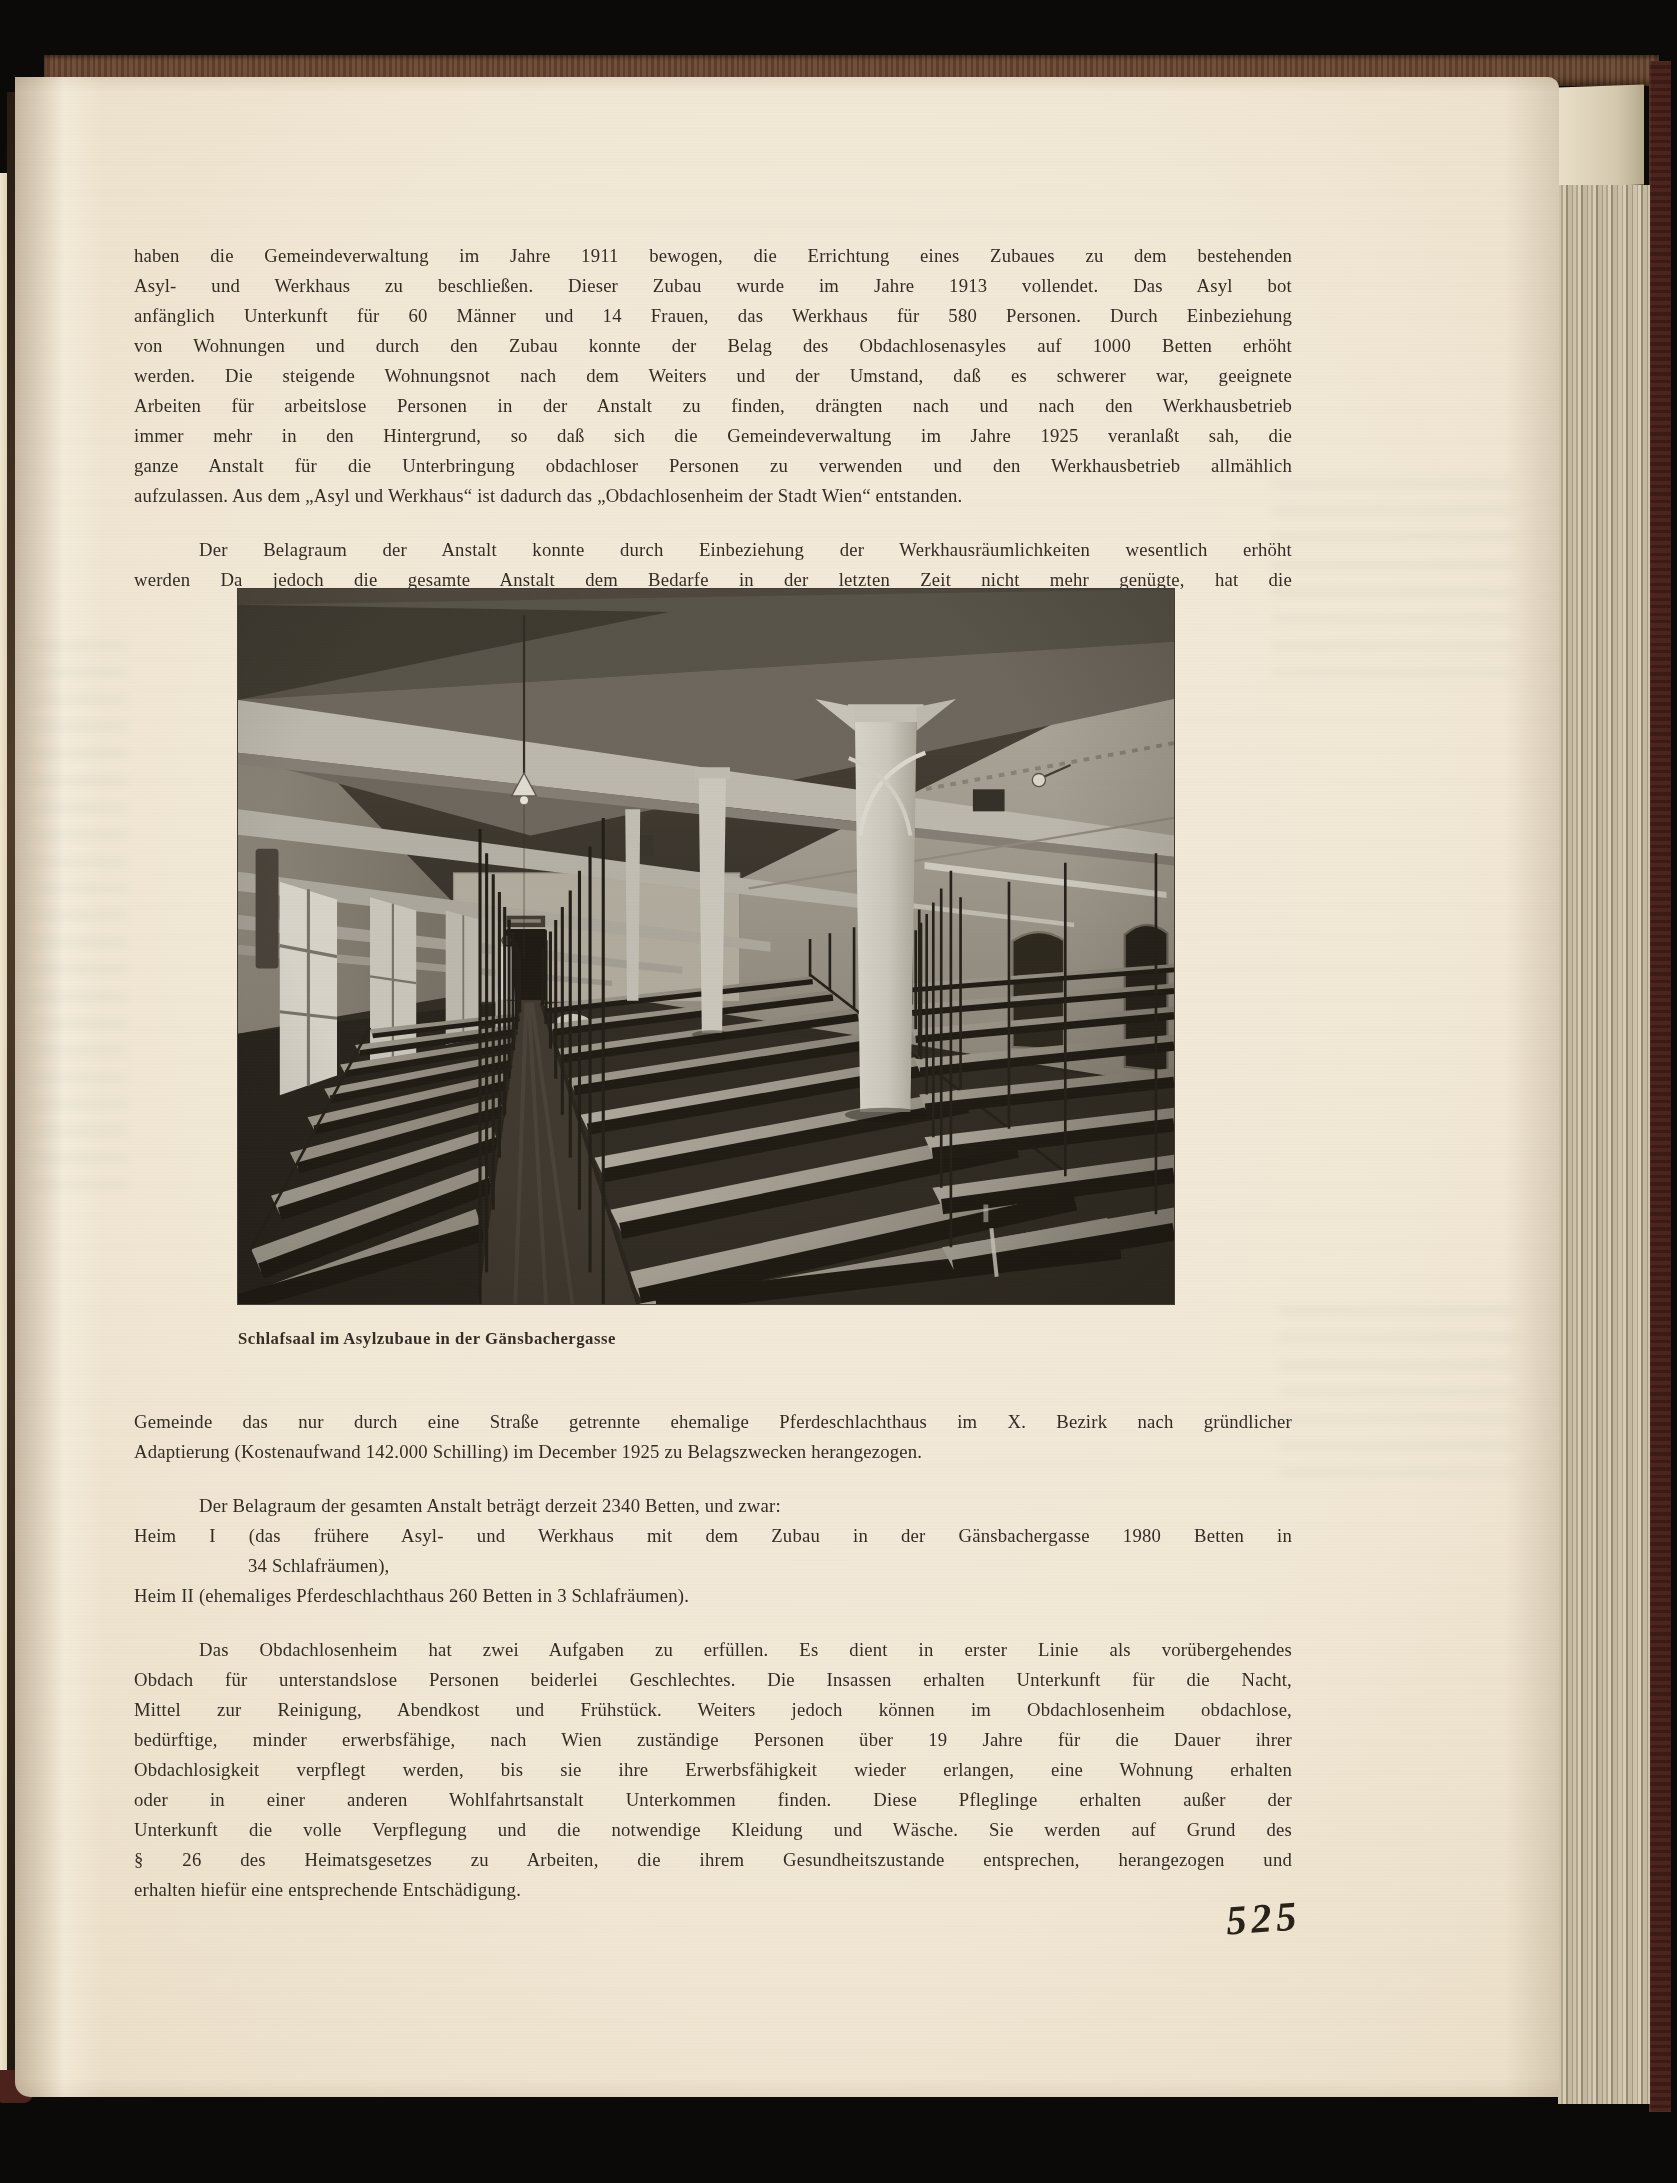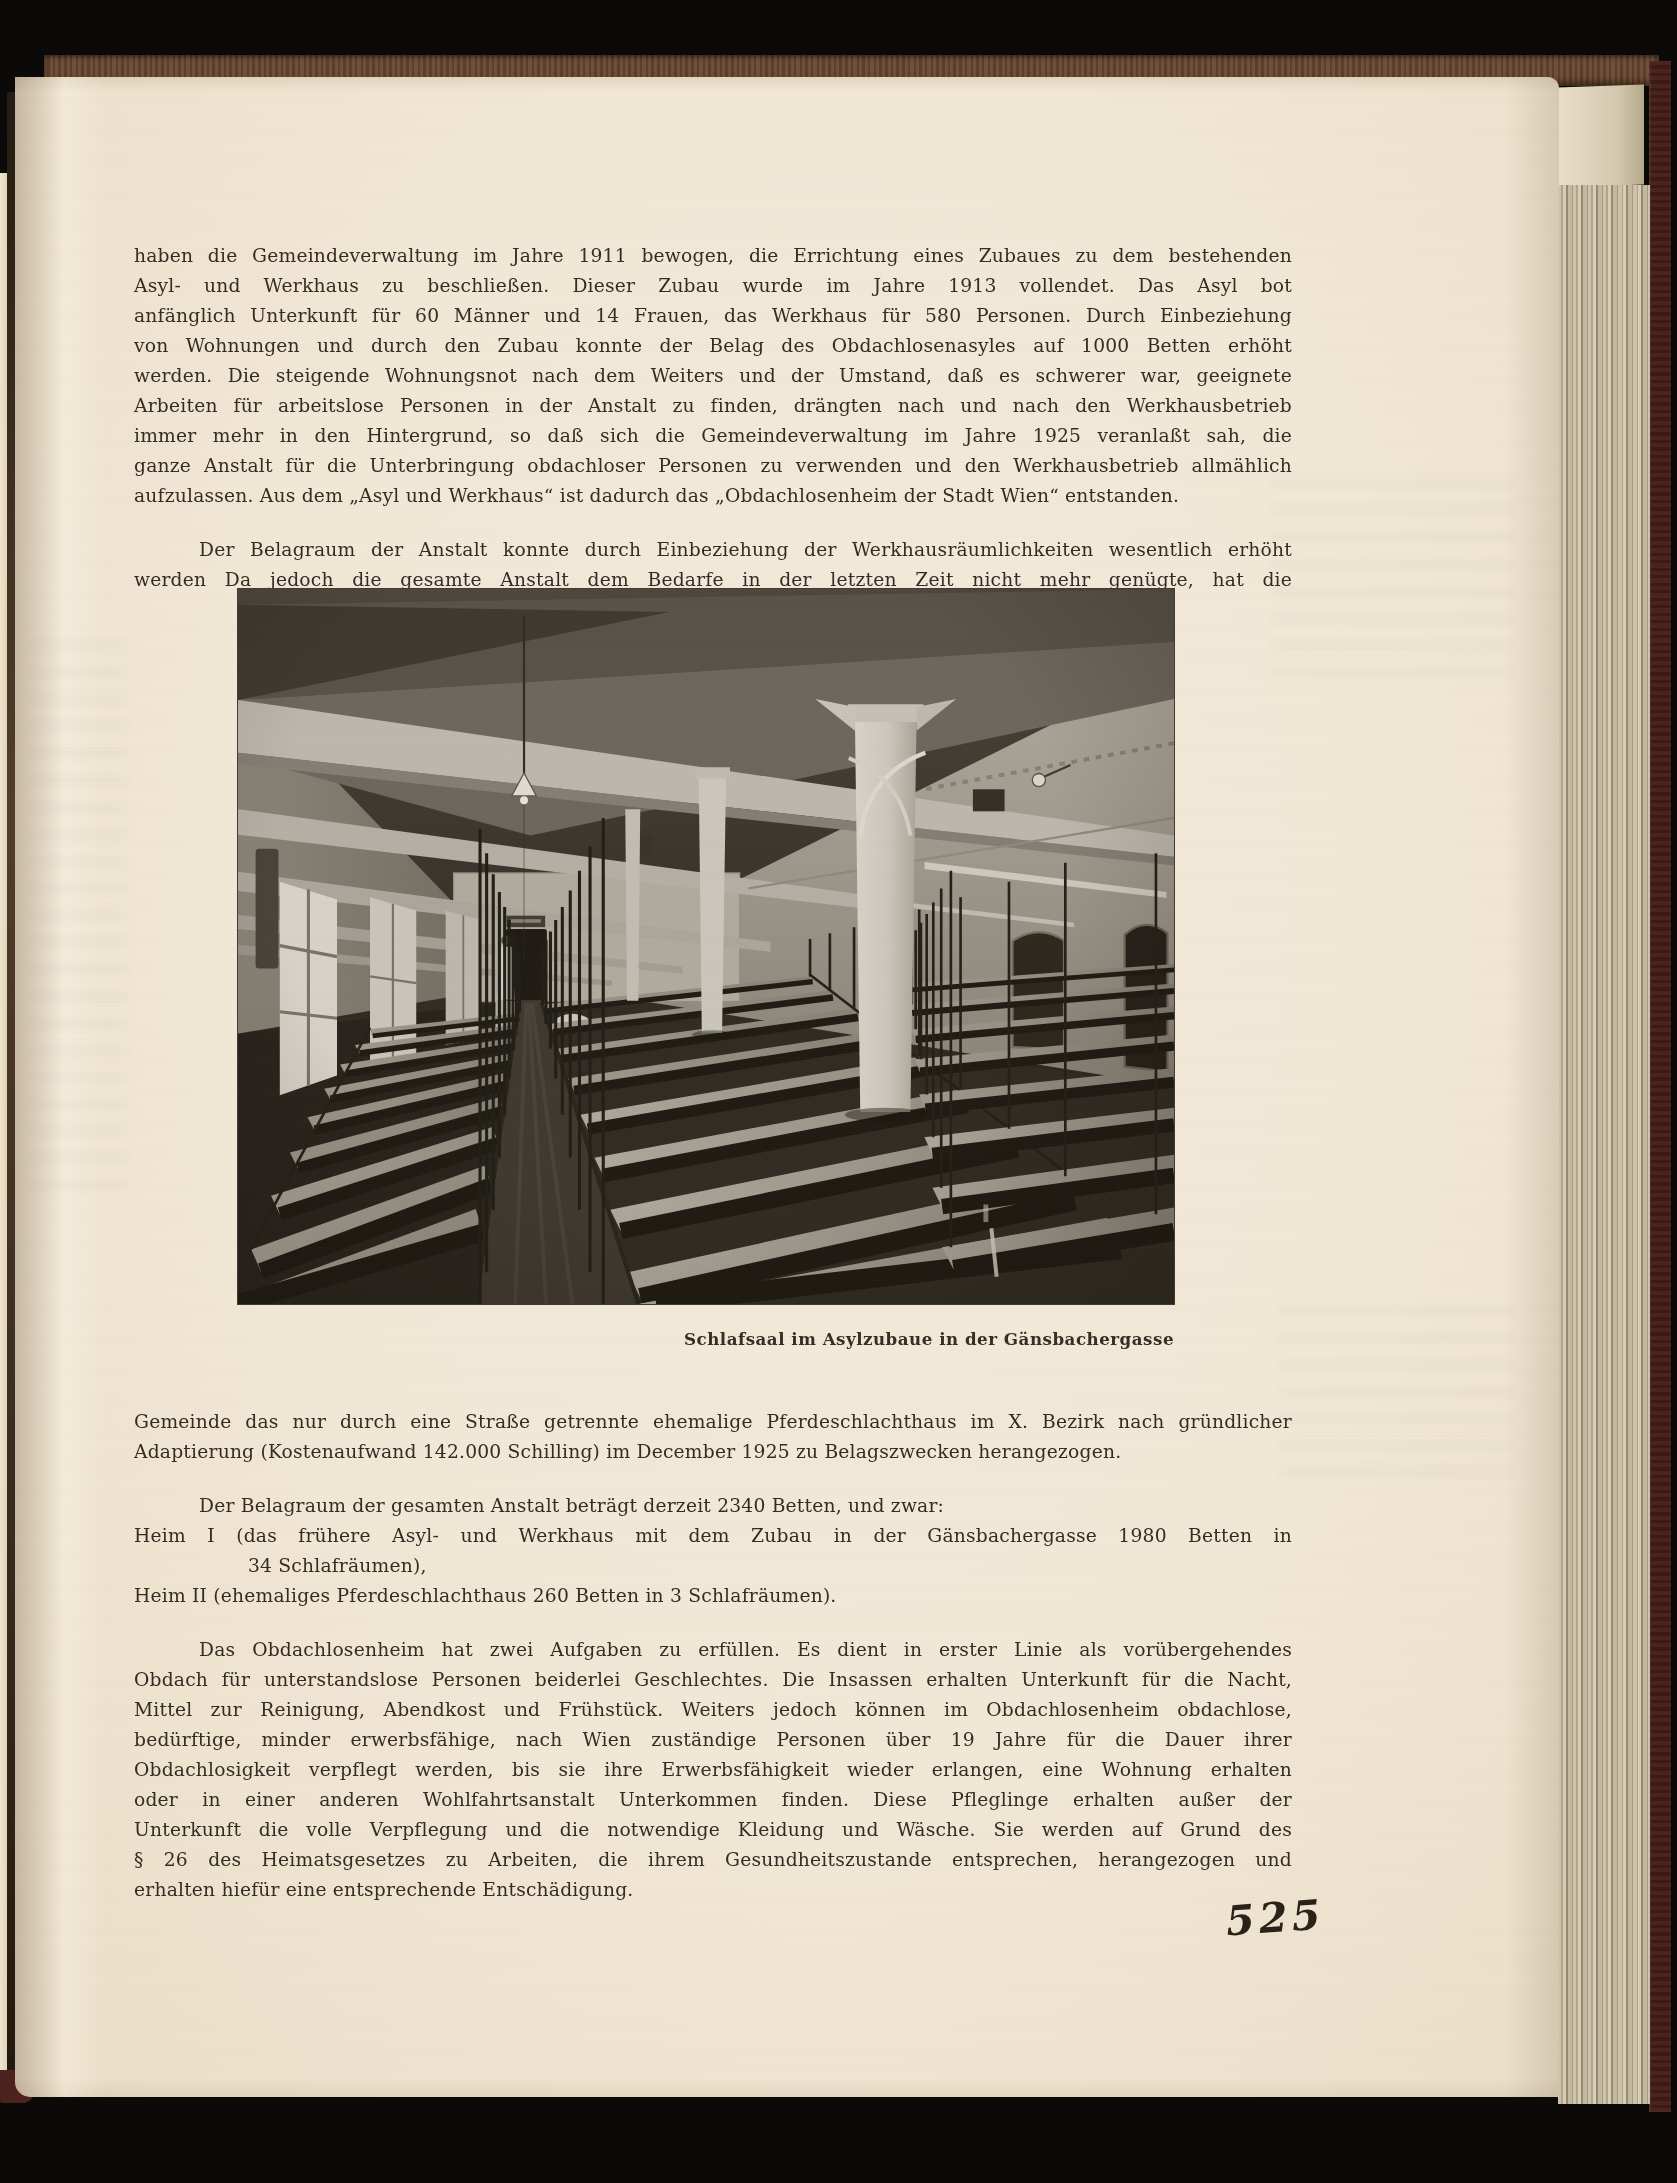--- a/index.html
+++ b/index.html
@@ -28,21 +28,21 @@
     border-radius:0 0 11.4px 1.8px;}
 
   
   .page{position:absolute;left:15px;top:77px;width:1544px;height:2020px;
     background:
       linear-gradient(90deg,rgba(86,62,40,.26) 0px,rgba(86,62,40,.10) 25.5px,rgba(255,252,242,.30) 49px,rgba(0,0,0,0) 88px),
       linear-gradient(90deg,rgba(0,0,0,0) 96.5%,rgba(125,105,78,.20) 100%),
       linear-gradient(180deg,rgba(150,125,92,.16) 0px,rgba(0,0,0,0) 15px),
       linear-gradient(0deg,rgba(140,115,85,.12) 0px,rgba(0,0,0,0) 17.6px),
       radial-gradient(ellipse at 52% 42%,#f4eadb 0%,#f1e7d5 55%,#eadec7 100%);
-    border-top-right-radius:11.4px;border-bottom-left-radius:15px;}
+    border-top-right-radius:11.4px;border-bottom-left-radius:15px;font-family:Liberation Serif, serif;}
   .page::after{content:"";position:absolute;inset:0;pointer-events:none;opacity:.5;
     background:repeating-linear-gradient(0deg,rgba(120,100,70,.03) 0 1.3px,rgba(0,0,0,0) 1.3px 3.1px);}
 
   
   .ghost{position:absolute;filter:blur(4px);opacity:.45;pointer-events:none;
     background:repeating-linear-gradient(180deg,rgba(142,166,152,.14) 0 10.6px,rgba(0,0,0,0) 10.6px 27px);}
 
   
   .textblock{position:absolute;left:119px;width:1158px;color:#332c24;
     font-size:18.7px;line-height:30px;letter-spacing:0.2px;}
@@ -57,21 +57,21 @@
   .figure{position:absolute;left:223px;top:512px;width:936px;}
   .photo{position:relative;width:936px;height:715px;background:#8f8b82;
     outline:1.3px solid #403b33;}
   .photo svg{display:block;width:100%;height:100%;}
   .photo .overlay{position:absolute;inset:0;pointer-events:none;
     background:
       radial-gradient(ellipse at 46% 38%,rgba(0,0,0,0) 55%,rgba(22,18,12,.28) 100%),
       linear-gradient(rgba(108,92,66,.10),rgba(108,92,66,.12)),
       radial-gradient(rgba(20,16,10,.16) 22%,rgba(0,0,0,0) 24%);
     background-size:auto,auto,3.1px 3.1px;}
-  .caption{position:absolute;left:223px;top:1250px;width:936px;text-align:right;
+  .caption{position:absolute;left:223px;top:1250px;width:936px;text-align:left;
     font-size:16.7px;font-weight:700;letter-spacing:0.5px;color:#352e26;}
 
   .pagenum{position:absolute;left:1211px;top:1817px;font-size:41px;font-style:italic;
     color:#292219;letter-spacing:4.4px;transform:rotate(-4deg);font-weight:600;}
 </style>
 </head>
 <body>
 
 <div class="cloth-top"></div>
 <div class="cover-right"></div>

